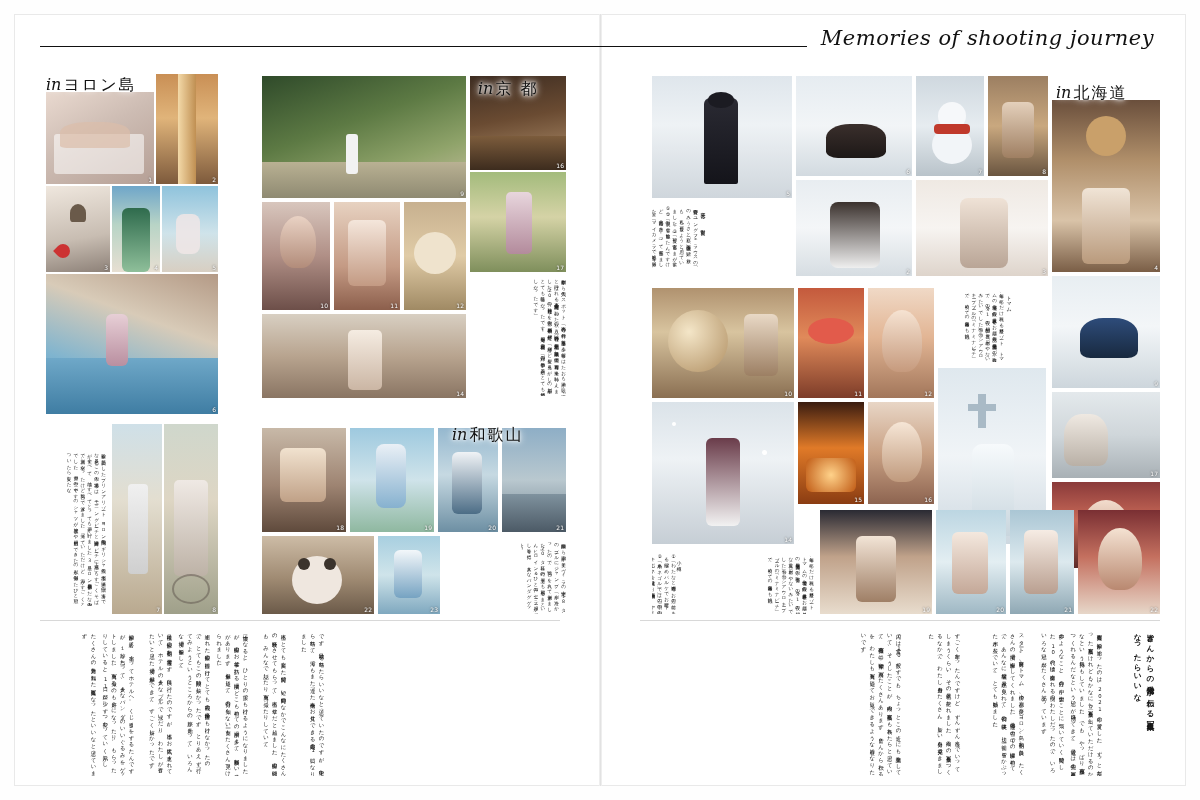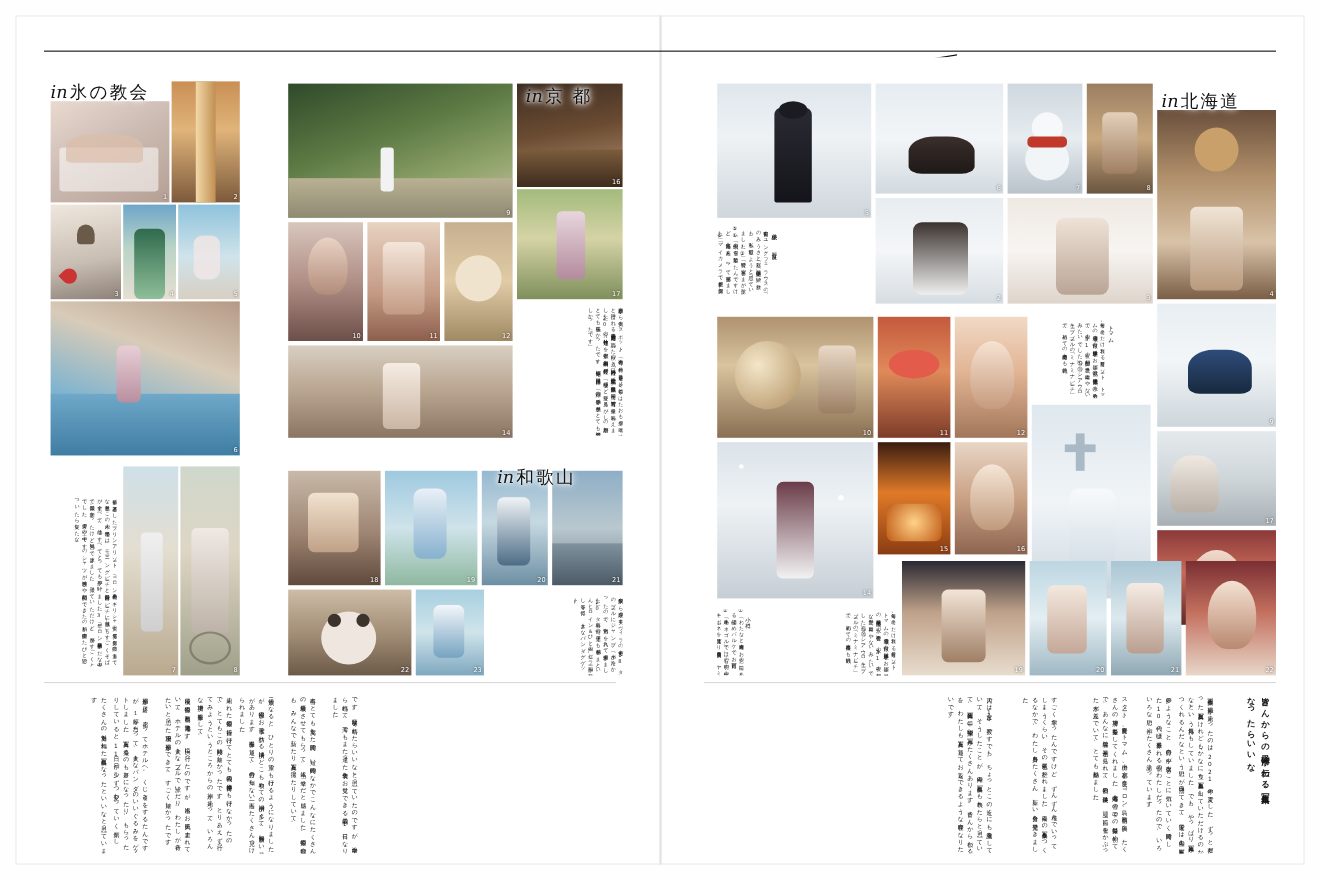--- a/index.html
+++ b/index.html
@@ -128,23 +128,24 @@
 </style>
 </head>
 <body>
 
 <div class="page">
   <div class="frame"></div>
   <div class="gutter"></div>
 
   <div class="head-rule"></div>
   <div class="diag"></div>
+  <div class="masthead">Memories of shooting journey</div>
 
   <div class="loc-title" style="left:46px; top:74px;">
-    <i>in</i><b>氷の教会</b>
+    <i>in</i><b>ヨロン島</b>
   </div>
 
   <div class="ph" style="left:46px; top:92px; width:108px; height:92px; background:
       linear-gradient(150deg,#e9d9cf 0%,#cdbcb3 45%,#b59f95 100%);">
     <div style="position:absolute;left:8px;top:42px;width:90px;height:40px;background:rgba(255,255,255,.55);border-radius:3px;"></div>
     <div style="position:absolute;left:14px;top:30px;width:70px;height:26px;background:rgba(220,190,170,.7);border-radius:40% 40% 10% 10%;"></div>
     <div class="num">1</div>
   </div>
   <div class="ph" style="left:156px; top:74px; width:62px; height:110px; background:
       linear-gradient(180deg,#c98f55 0%,#e0b47a 40%,#7d5a3c 100%);">

